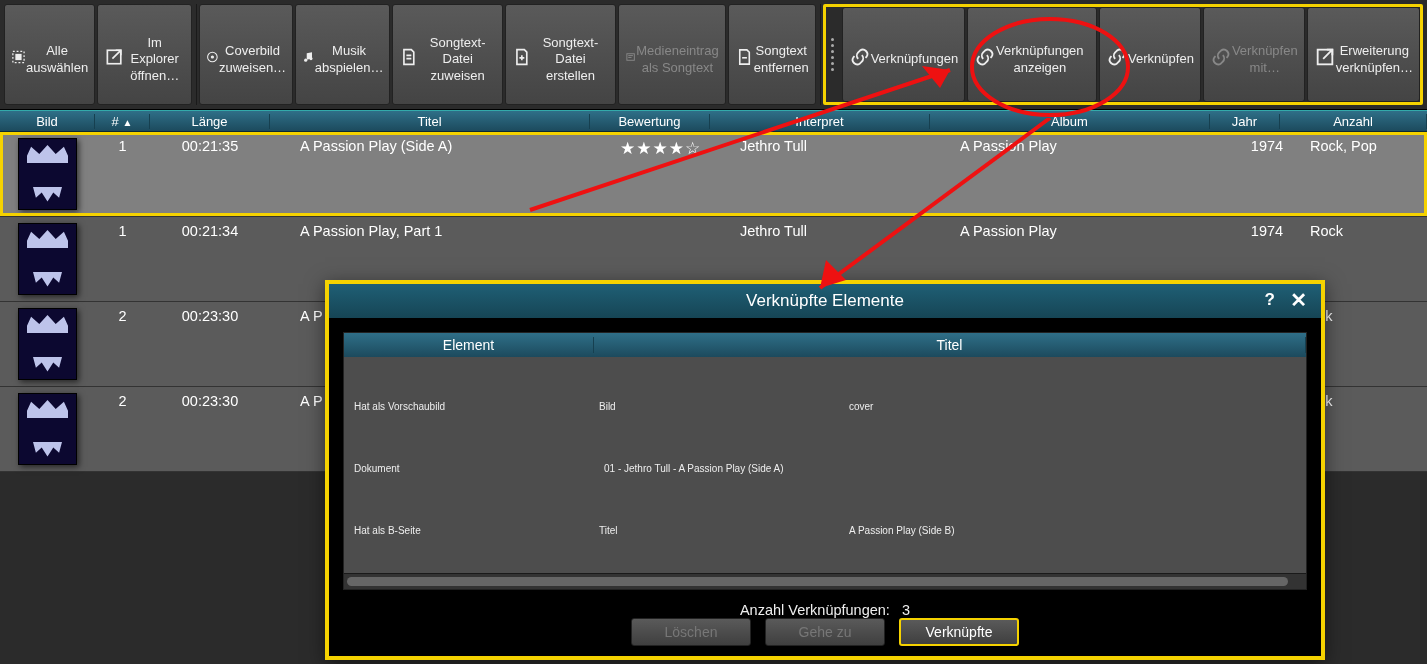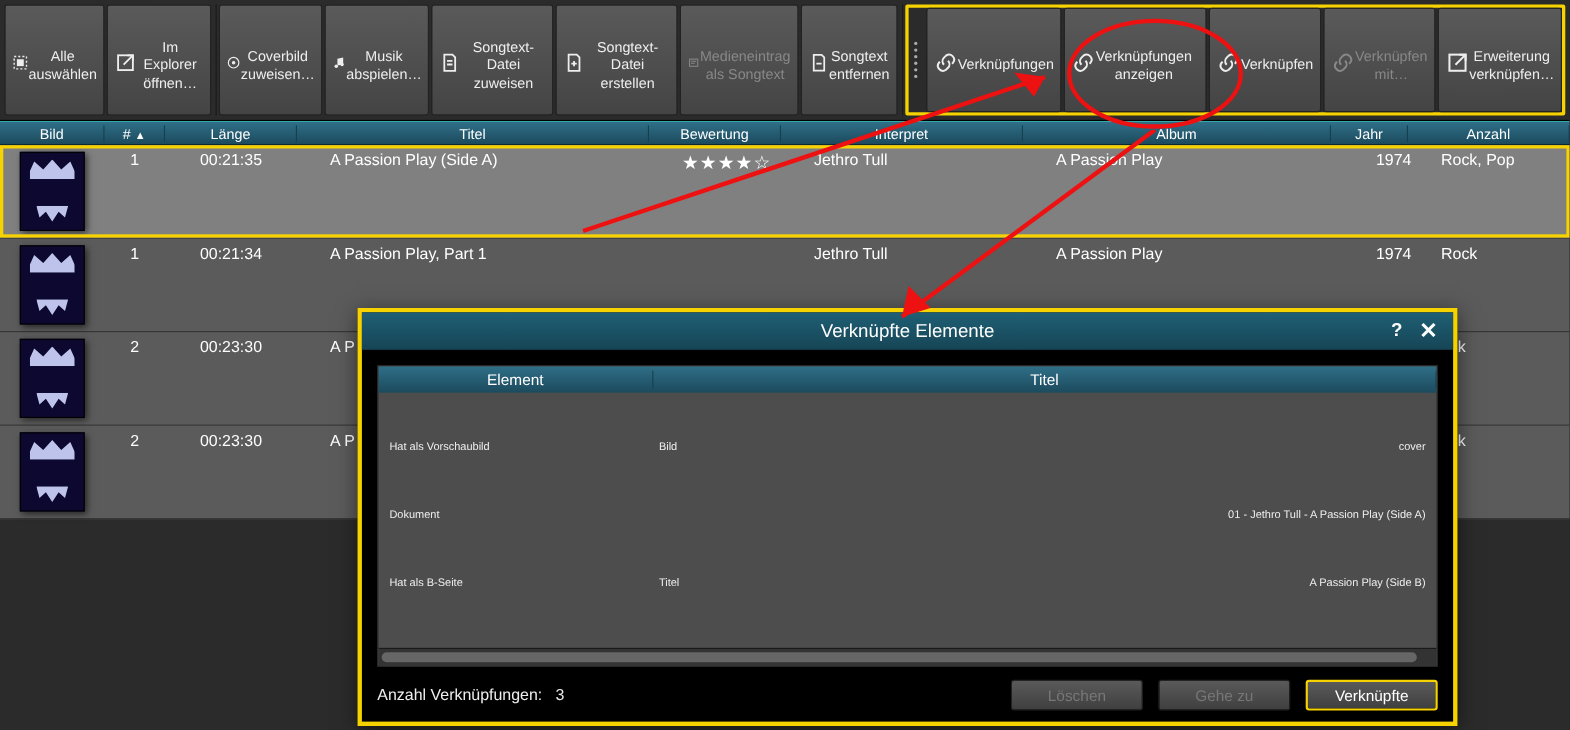--- a/index.html
+++ b/index.html
@@ -101,35 +101,35 @@
     flex:1; border:1px solid #222; background:#4d4d4d; overflow:hidden;
     display:flex; flex-direction:column;
   }
   .dlg-cols {
     display:flex; height:24px; background: linear-gradient(#2f6f88,#1c4a5d);
     color:#fff; font-size:14px; align-items:center;
   }
   .dlg-cols .dc { text-align:center; border-right:1px solid #164050; }
   .dc-art { width: 245px; }
   .dc-el  { width: 250px; }
-  .dc-tit { flex:1;text-align:right; }
+  .dc-tit { flex:1; }
   .dlg-rows { flex:1; overflow:auto; }
   .dlg-row { display:flex; height:26px; align-items:center; color:#eee; font-size:10px;margin-top:36px; }
   .dlg-row .dc { padding:0 10px; }
   .dlg-scroll {
     height:16px; background:#333; border-top:1px solid #1a1a1a;
     position:relative;
   }
   .dlg-scroll::before {
     content:""; position:absolute; left:3px; right:18px; top:3px; bottom:3px;
     background:#666; border-radius:6px;
   }
   .dlg-footer {
     display:flex; align-items:center; justify-content:space-between;
-    padding-top:12px; font-size:14.5px; color:#eee;
+    padding-top:12px; font-size:14.5px; color:#eee;flex-direction:column;
   }
   .dlg-btns { display:flex; gap:14px; }
   .dlg-btn {
     min-width:120px; height:28px; border:1px solid #222; border-radius:3px;
     background: linear-gradient(#5a5a5a,#3f3f3f); color:#ddd;
     display:flex; align-items:center; justify-content:center; cursor:pointer;
     font-size:14px;
   }
   .dlg-btn.disabled { color:#777; cursor:default; }
   .dlg-btn.primary { border:2px solid #f5d200; color:#fff; }

